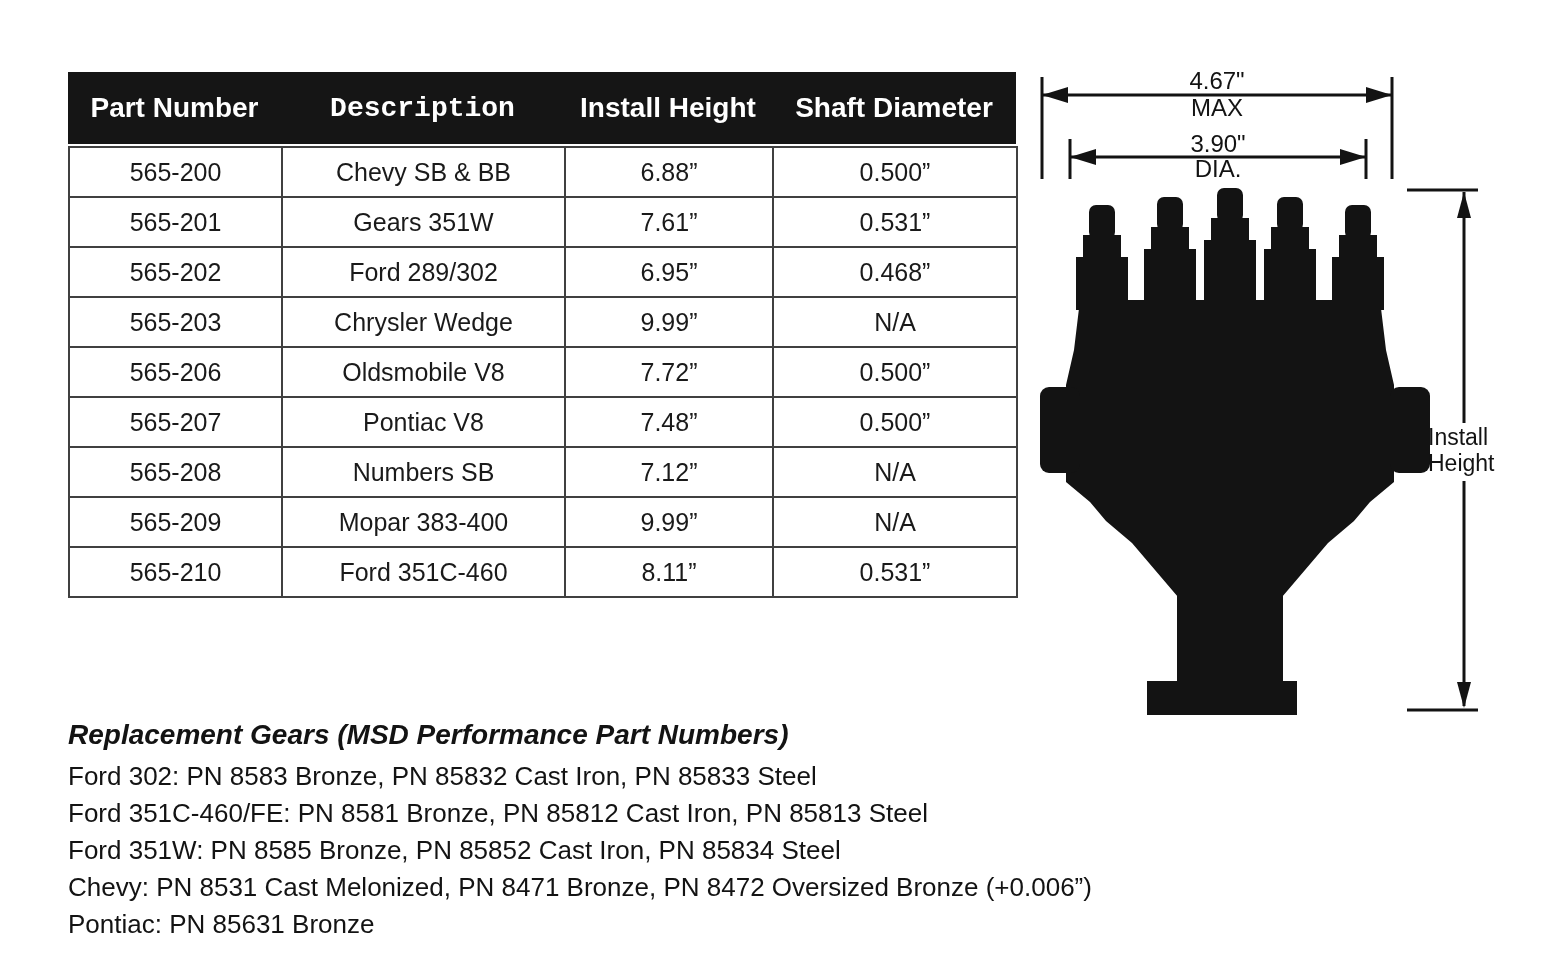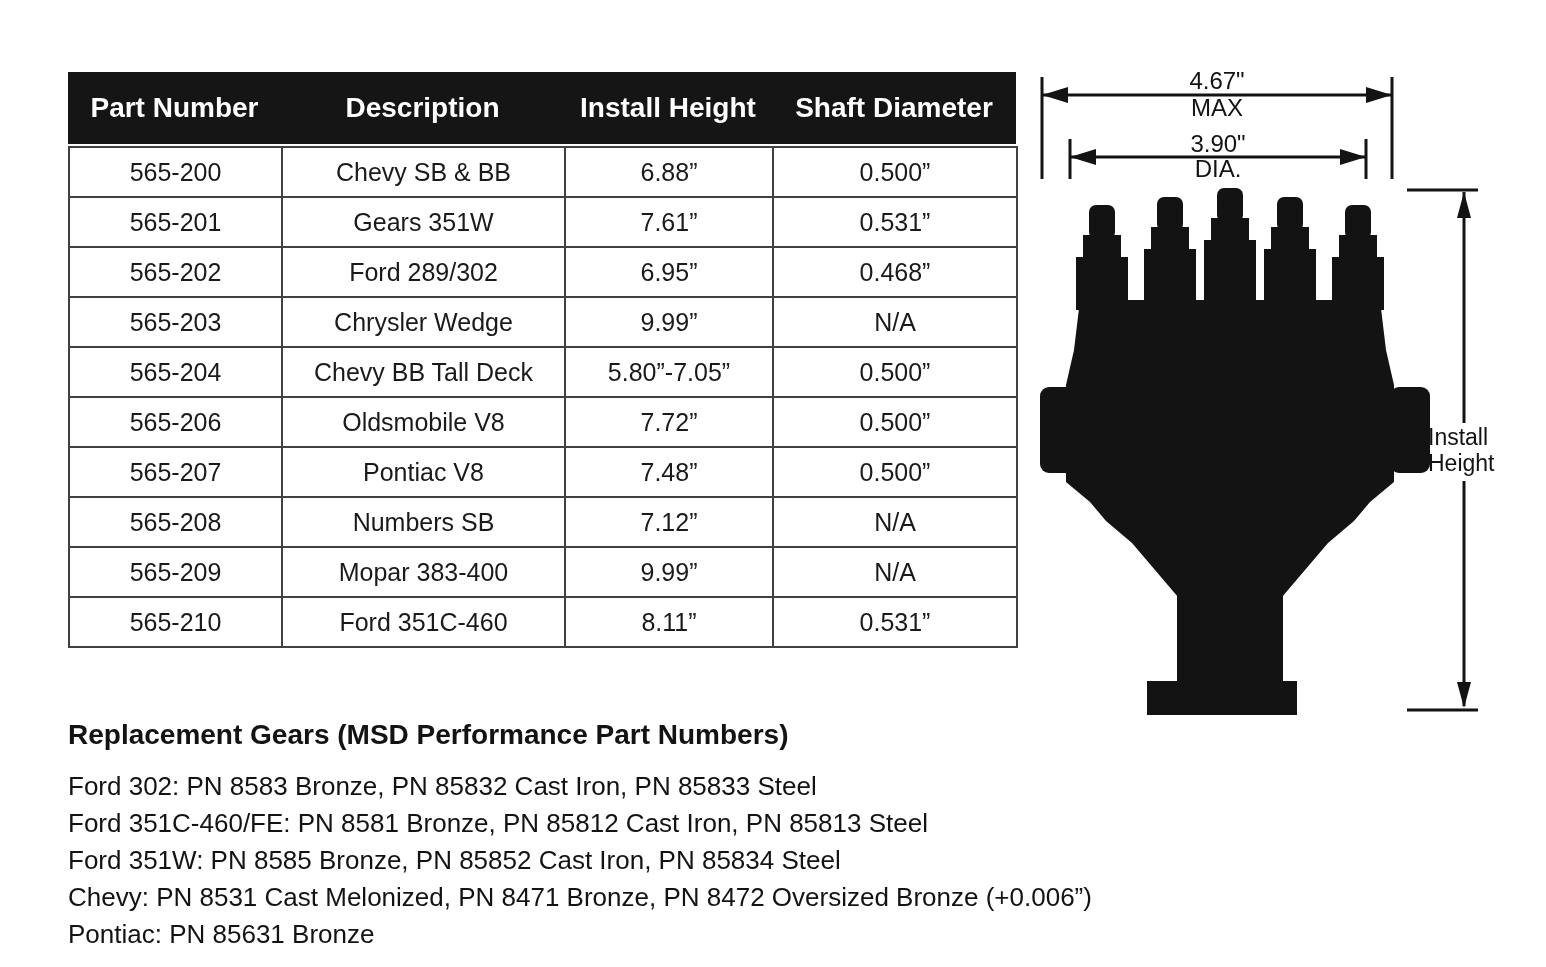--- a/index.html
+++ b/index.html
@@ -16,40 +16,40 @@
   .spec-table { position:absolute; left:68px; top:72px; width:948px; }
   .thead {
     display:flex; align-items:center;
     background:#151515; height:72px; margin-bottom:2px;
   }
   .thead span {
     color:#ffffff; font-weight:bold; font-size:28px;
     text-align:center; display:block;
   }
   .col-part  { flex:0 0 213px; }
-  .col-desc  { flex:0 0 283px; }
+  .col-desc  { flex:0 0 283px;font-family:Liberation Mono, monospace; }
   .col-inst  { flex:0 0 208px; }
   .col-shaft { flex:0 0 244px; }
 
   table.body {
     border-collapse:collapse; table-layout:fixed;
     width:948px;
   }
   table.body td {
     border:2px solid #404040;
     height:48px; padding:0;
     text-align:center; vertical-align:middle;
     font-size:25px; color:#1a1a1a;
     background:#ffffff;
     overflow:hidden; white-space:nowrap;
   }
 
   
   .notes { position:absolute; left:68px; top:720px; width:1130px; }
-  .notes-title { font-size:28px; font-weight:bold; line-height:30px; margin-bottom:18px; }
+  .notes-title { font-size:28px; font-weight:bold; line-height:30px; margin-bottom:8px;font-style:italic; }
   .note-line { font-size:26px; line-height:37px; white-space:nowrap; }
 
   
   .diagram { position:absolute; left:1030px; top:55px; width:470px; height:670px; }
   .diagram text {
     font-family:"Liberation Sans", sans-serif;
     fill:#131313;
   }
   .dim-line { stroke:#131313; stroke-width:3; fill:none; }
   .ink { fill:#131313; }
@@ -92,26 +92,20 @@
           <td>6.95”</td>
           <td>0.468”</td>
         </tr>
         <tr>
           <td>565-203</td>
           <td>Chrysler Wedge</td>
           <td>9.99”</td>
           <td>N/A</td>
         </tr>
         <tr>
-          <td>565-204</td>
-          <td>Chevy BB Tall Deck</td>
-          <td>5.80”-7.05”</td>
-          <td>0.500”</td>
-        </tr>
-        <tr>
           <td>565-206</td>
           <td>Oldsmobile V8</td>
           <td>7.72”</td>
           <td>0.500”</td>
         </tr>
         <tr>
           <td>565-207</td>
           <td>Pontiac V8</td>
           <td>7.48”</td>
           <td>0.500”</td>

